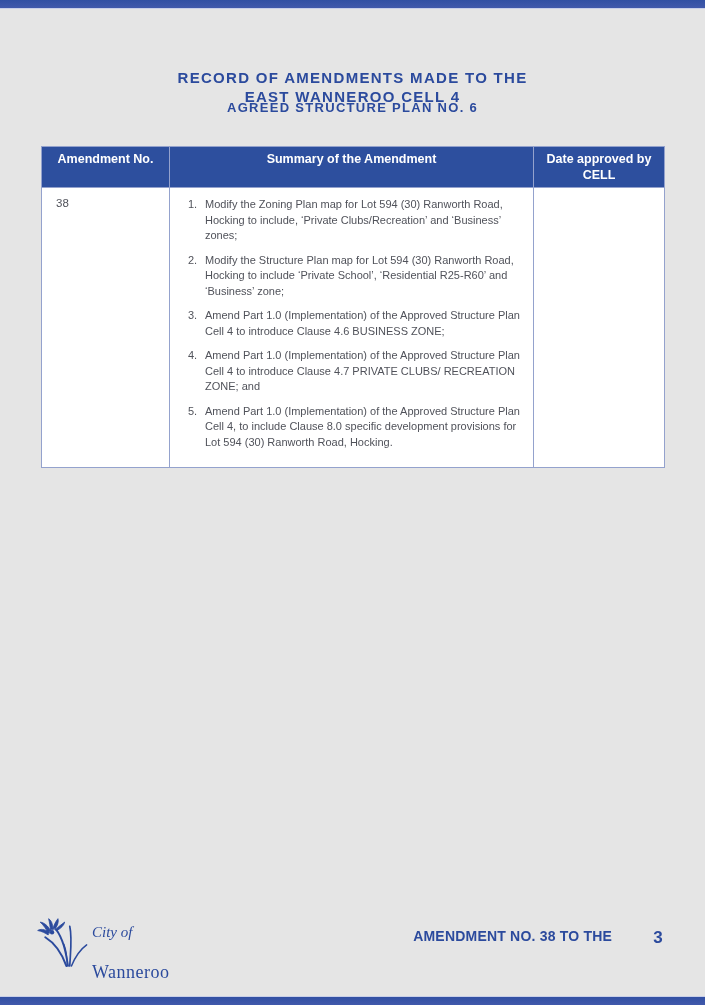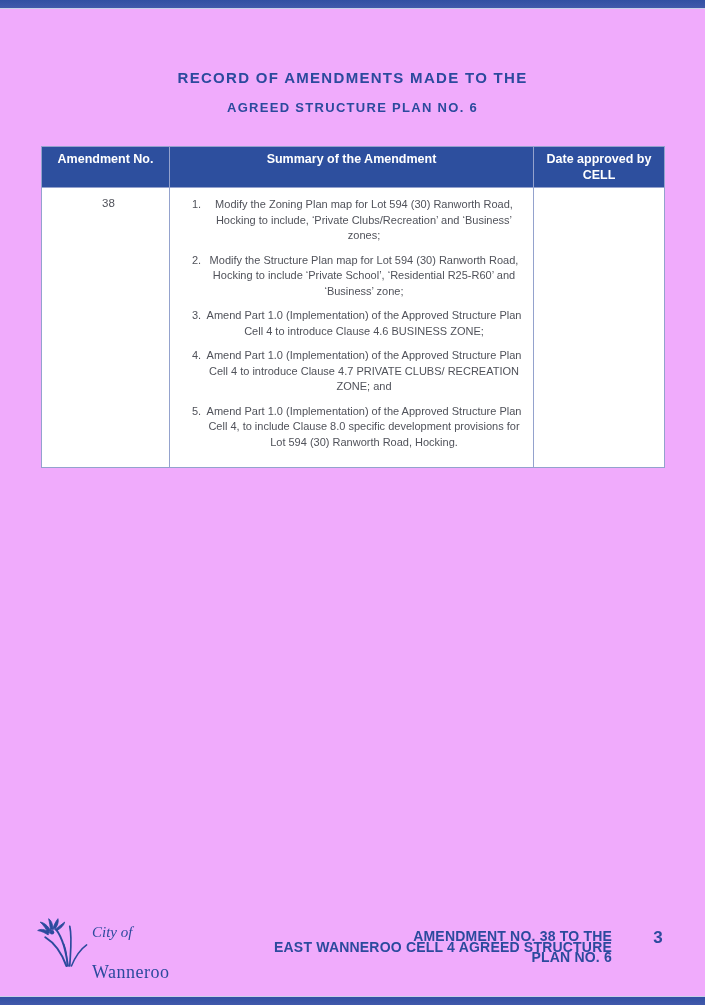--- a/index.html
+++ b/index.html
@@ -3,21 +3,21 @@
 <meta charset="utf-8">
 <style>
   * { margin: 0; padding: 0; box-sizing: border-box; }
   html, body { background: #ffffff; }
   body {
     width: 705px; height: 1005px;
     position: relative;
     font-family: "Liberation Sans", sans-serif;
     overflow: hidden;
   }
-  .page { position: absolute; inset: 0; background: #f0abfc; }
+  .page { position: absolute; inset: 0; background: #e5e5e5; }
 
   .top-bar {
     position: absolute; left: 0; top: 0; width: 705px; height: 8px;
     background: linear-gradient(#3250a3, #4159ab);
     box-shadow: 0 1px 0 #c9cfe8;
   }
   .bottom-bar {
     position: absolute; left: 0; top: 997px; width: 705px; height: 8px;
     background: linear-gradient(#3250a3, #4159ab);
     box-shadow: 0 -1px 0 #c9cfe8;
@@ -37,21 +37,20 @@
   }
 
   .amend-table {
     position: absolute; left: 41px; top: 146px; width: 623px; height: 320px;
     border-collapse: collapse; table-layout: fixed;
     background: #ffffff;
   }
   .amend-table th, .amend-table td {
     border: 1px solid #94a2cd;
     vertical-align: top;
-    text-align: center;
   }
   .amend-table th {
     background: #2d4f9e;
     color: #ffffff;
     font-size: 12.5px; line-height: 16px;
     font-weight: bold;
     padding: 4px 6px;
     height: 40px;
     vertical-align: top;
   }
@@ -107,20 +106,21 @@
 </style>
 </head>
 <body>
 
 <div class="page">
 
   <div class="top-bar"></div>
 
   <div class="title-block">
     <div>RECORD OF AMENDMENTS MADE TO THE</div>
+    <div>EAST WANNEROO CELL 4</div>
   </div>
   <div class="subtitle-block">AGREED STRUCTURE PLAN NO. 6</div>
 
   <table class="amend-table">
     <colgroup>
       <col class="col-no">
         <col class="col-sum">
         <col class="col-date">
     </colgroup>
     <thead>
@@ -179,20 +179,19 @@
       </g>
     </svg>
     <div class="logo-words">
       <div class="logo-city">City of</div>
       <div class="logo-wanneroo">Wanneroo</div>
     </div>
   </div>
 
   <div class="footer-ref">
     <div>AMENDMENT NO. 38 TO THE</div>
-    <div>EAST WANNEROO CELL 4 AGREED STRUCTURE PLAN NO. 6</div>
   </div>
 
   <div class="footer-page-num">3</div>
 
   <div class="bottom-bar"></div>
 
 </div>
 
 </body></html>

